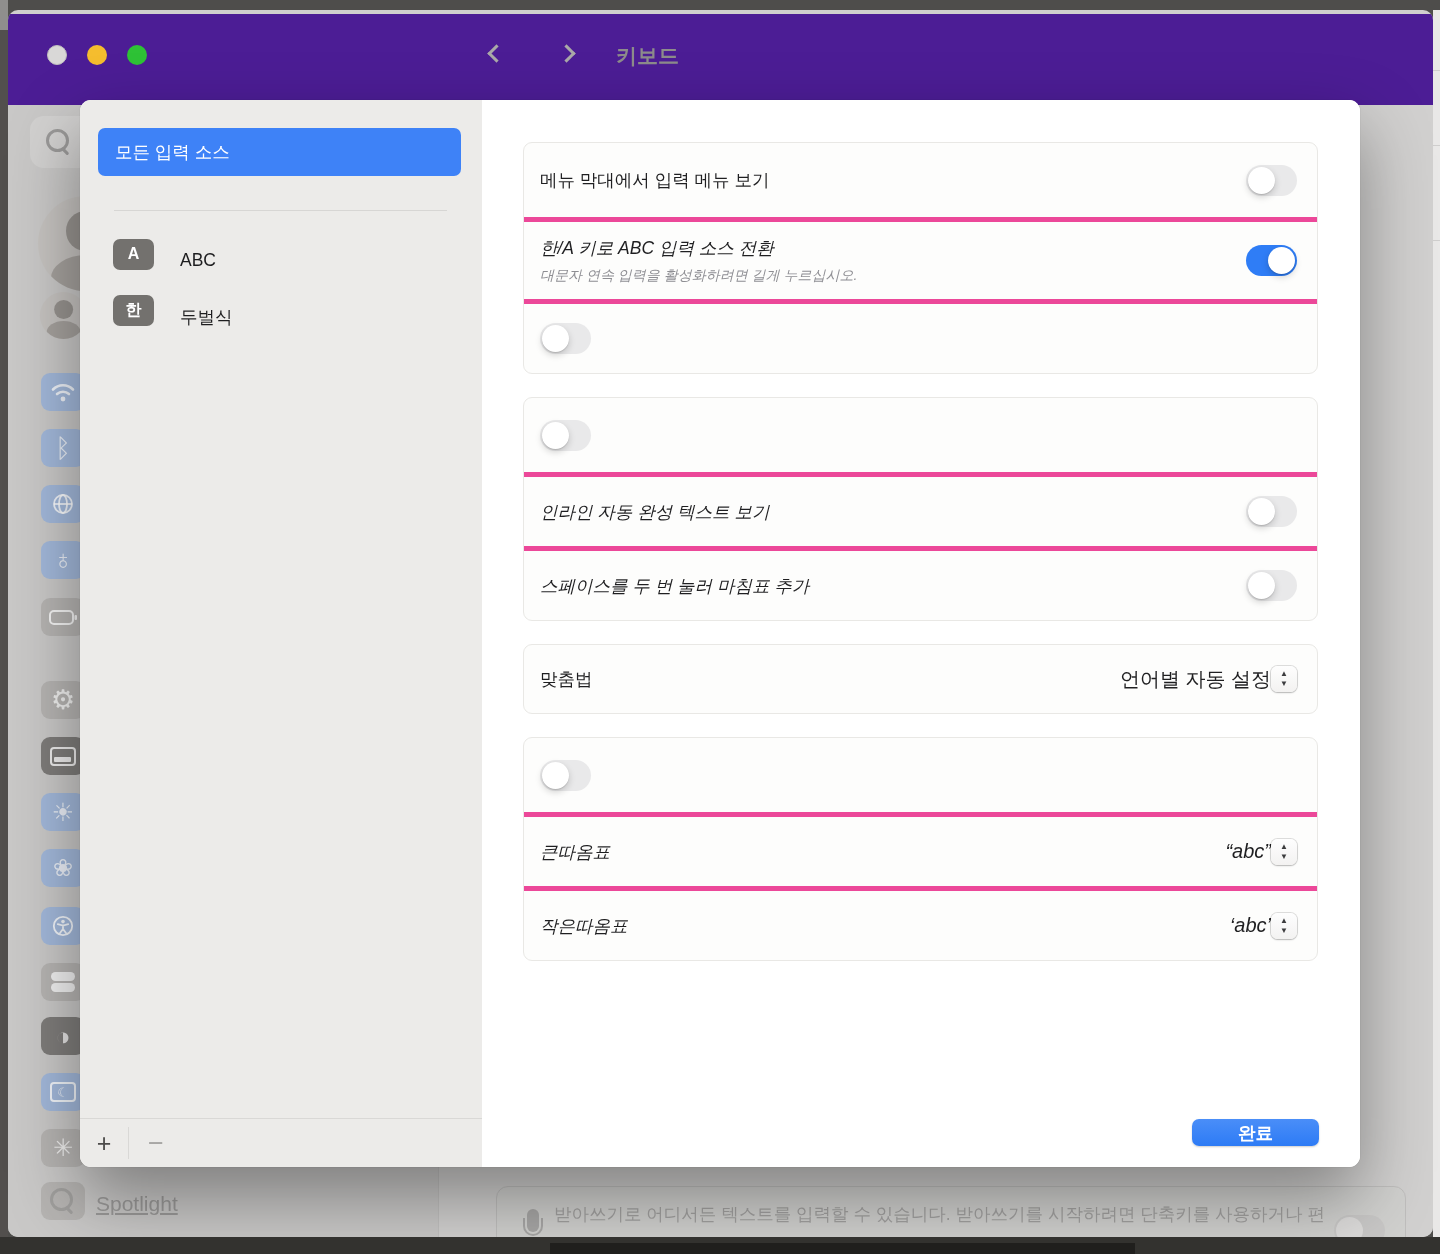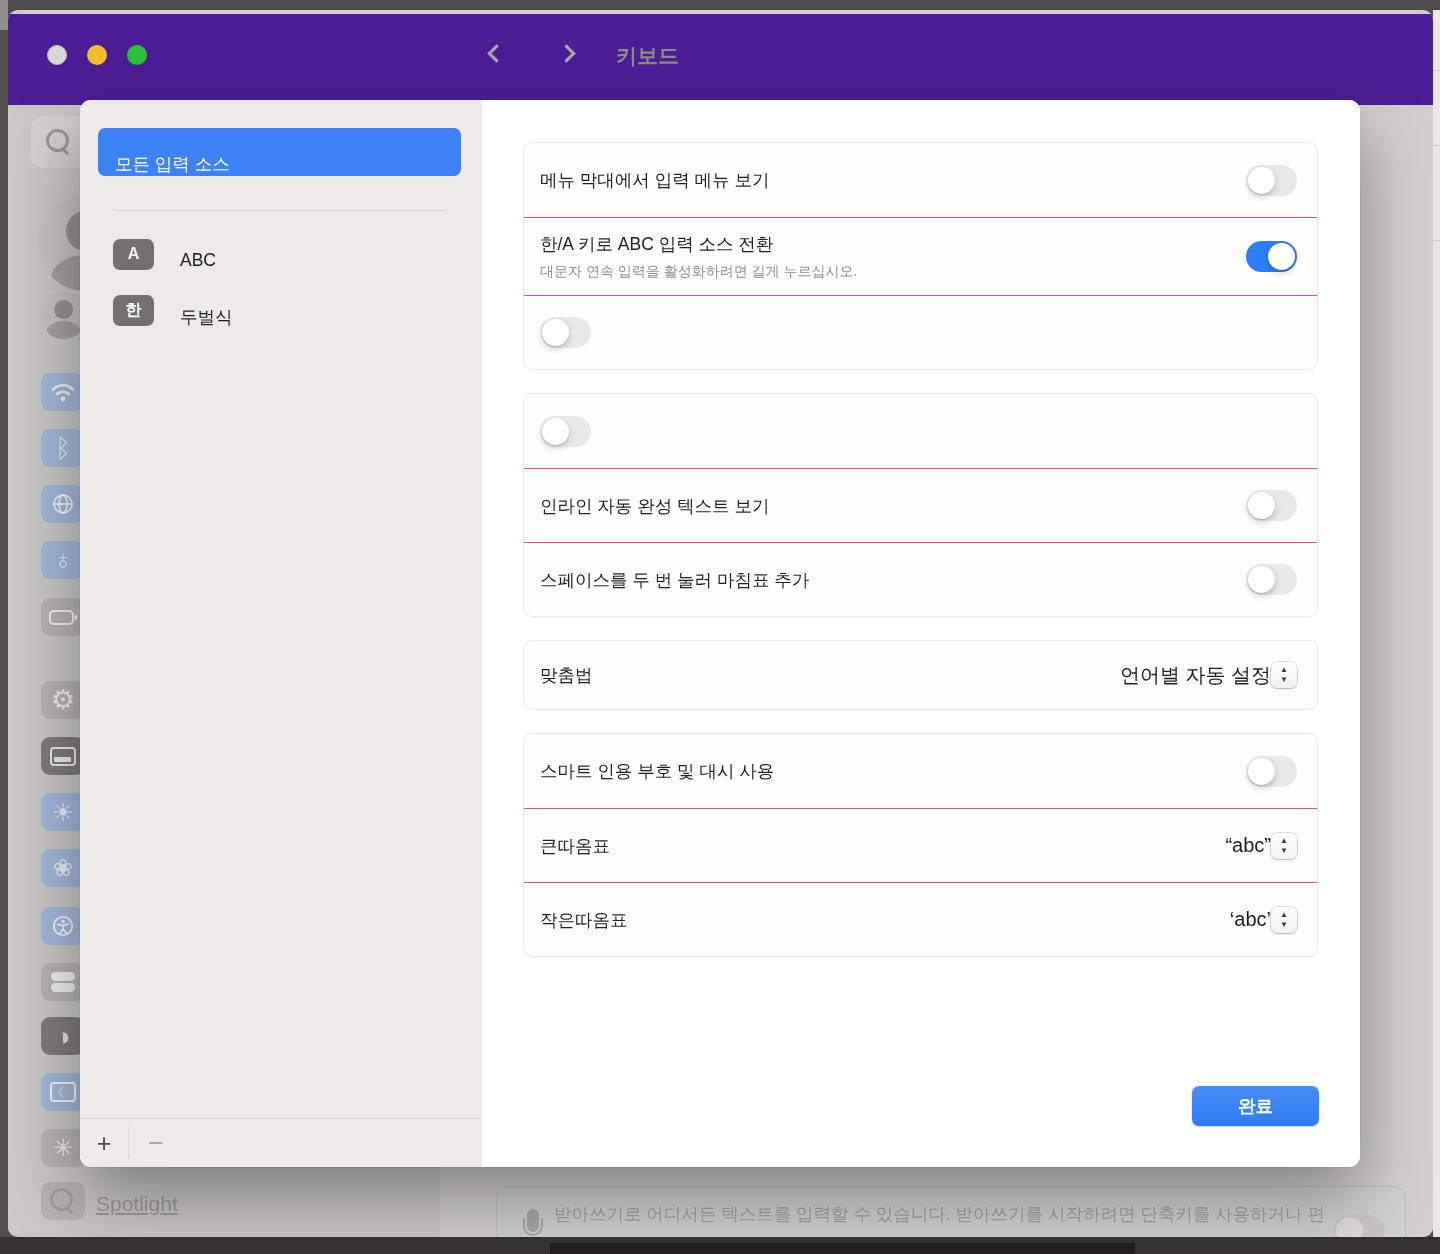--- a/index.html
+++ b/index.html
@@ -60,50 +60,50 @@
   .mic .cap{position:absolute;left:5px;top:0;width:12px;height:23px;border-radius:6px;background:#a8a7a6;}
   .mic::before{content:'';position:absolute;left:1px;top:9px;width:16px;height:16px;border:2.5px solid #a8a7a6;border-top:none;border-radius:0 0 11px 11px;}
   .dict-text{position:absolute;left:115px;top:1094px;width:775px;font-size:17.5px;line-height:30px;color:#a2a1a0;}
   .toggle.dim{background:#c8c7c6;}
   .toggle.dim .knob{background:#dbdad9;box-shadow:none;}
   .dict-toggle{position:absolute;left:895px;top:1110px;}
 
   
   .sheet{position:absolute;left:80px;top:100px;width:1280px;height:1067px;border-radius:11px;background:#fff;box-shadow:0 30px 70px rgba(0,0,0,.38),0 0 1px rgba(0,0,0,.3);}
   .sheet-side{position:absolute;left:0;top:0;width:402px;height:100%;background:#ecebe9;border-radius:11px 0 0 11px;}
-  .sel-row{position:absolute;left:18px;top:28px;width:363px;height:48px;border-radius:7px;background:#3e82f7;color:#fff;font-size:17.5px;display:flex;align-items:flex-end;padding-left:17px;}
+  .sel-row{position:absolute;left:18px;top:28px;width:363px;height:48px;border-radius:7px;background:#3e82f7;color:#fff;font-size:17.5px;display:flex;align-items:center;padding-left:17px;}
   .side-div{position:absolute;left:34px;top:110px;width:333px;height:1px;background:#d7d6d4;}
   .src-list{position:absolute;left:18px;top:126px;width:366px;}
   .src-row{display:flex;align-items:center;height:56px;padding-left:15px;}
   .src-badge{width:41px;height:31px;border-radius:7px;background:#73716e;color:#fff;font-size:16px;font-weight:700;display:flex;align-items:center;justify-content:center;margin-right:26px;}
   .src-label{font-size:17.5px;color:#1d1d1f;margin-top:13px;}
   .side-foot{position:absolute;left:0;bottom:0;width:100%;height:49px;border-top:1px solid #d9d8d6;display:flex;align-items:stretch;border-radius:0 0 0 11px;}
   .foot-btn{display:flex;align-items:center;justify-content:center;font-size:25px;color:#4c4b4a;width:48px;}
   .foot-btn.minus{width:54px;color:#a8a7a5;font-size:27px;}
   .foot-div{width:1px;background:#d9d8d6;margin:8px 0;}
 
   .sheet-main{position:absolute;left:402px;top:0;right:0;bottom:0;background:#fff;border-radius:0 11px 11px 0;padding:42px 42px 0 41px;}
   .group{background:#fdfdfc;border:1px solid #e9e8e5;border-radius:9px;margin-bottom:23px;}
   .row{display:flex;align-items:center;min-height:74px;padding:0 20px 0 16px;}
-  .row + .row{border-top:1px solid #ec4899;}
+  .row + .row{border-top:5px solid #ec4899;font-style:italic;}
   .row .texts{flex:1;padding:14px 10px 14px 0;}
   .row .label{font-size:17.5px;color:#1f1f21;}
   .row .sub{font-size:14px;color:#8e8e93;margin-top:7px;}
   .row.compact{min-height:68px;}
 
   .toggle{position:relative;width:51px;height:31px;border-radius:16px;background:#e9e9ea;flex:none;}
   .toggle .knob{position:absolute;top:2px;left:2px;width:27px;height:27px;border-radius:50%;background:#fff;box-shadow:0 3px 7px rgba(0,0,0,.18),0 1px 1px rgba(0,0,0,.12);}
   .toggle.on{background:#2f7df6;}
   .toggle.on .knob{left:22px;}
 
   .sel-wrap{display:flex;align-items:center;flex:none;}
   .sel-value{font-size:20px;color:#1f1f21;}
   .stepper{width:26px;height:26px;border-radius:6.5px;background:linear-gradient(#fefefe,#f3f2f1);box-shadow:0 0 0 1px rgba(0,0,0,.12),0 1px 2px rgba(0,0,0,.18);color:#3c3c3e;font-size:8px;line-height:8px;display:flex;flex-direction:column;align-items:center;justify-content:center;gap:2px;}
 
-  .done-btn{position:absolute;right:41px;bottom:41px;width:127px;height:40px;border-radius:7px;background:linear-gradient(#4a8ef8,#2d7bf5);color:#fff;font-size:17.5px;font-weight:700;display:flex;align-items:center;justify-content:center;box-shadow:0 1px 2px rgba(0,0,0,.2);}
+  .done-btn{position:absolute;right:41px;bottom:21px;width:127px;height:27px;border-radius:7px;background:linear-gradient(#4a8ef8,#2d7bf5);color:#fff;font-size:17.5px;font-weight:700;display:flex;align-items:center;justify-content:center;box-shadow:0 1px 2px rgba(0,0,0,.2);}
 </style>
 </head>
 <body>
 
 <div class="screen">
 
   <div class="left-strip"></div>
   <div class="left-strip-top"></div>
 
   <div class="window">
@@ -278,23 +278,20 @@
                 <span class="sel-value">언어별 자동 설정</span>
                 <span class="stepper">
                   <span>▲</span>
                   <span>▼</span>
                 </span>
               </div>
             </div>
           </div>
           <div class="group">
             <div class="row">
-              <div class="texts">
-                <div class="label">스마트 인용 부호 및 대시 사용</div>
-              </div>
               <div class="toggle">
                 <span class="knob"></span>
               </div>
             </div>
             <div class="row">
               <div class="texts">
                 <div class="label">큰따옴표</div>
               </div>
               <div class="sel-wrap">
                 <span class="sel-value">“abc”</span>

